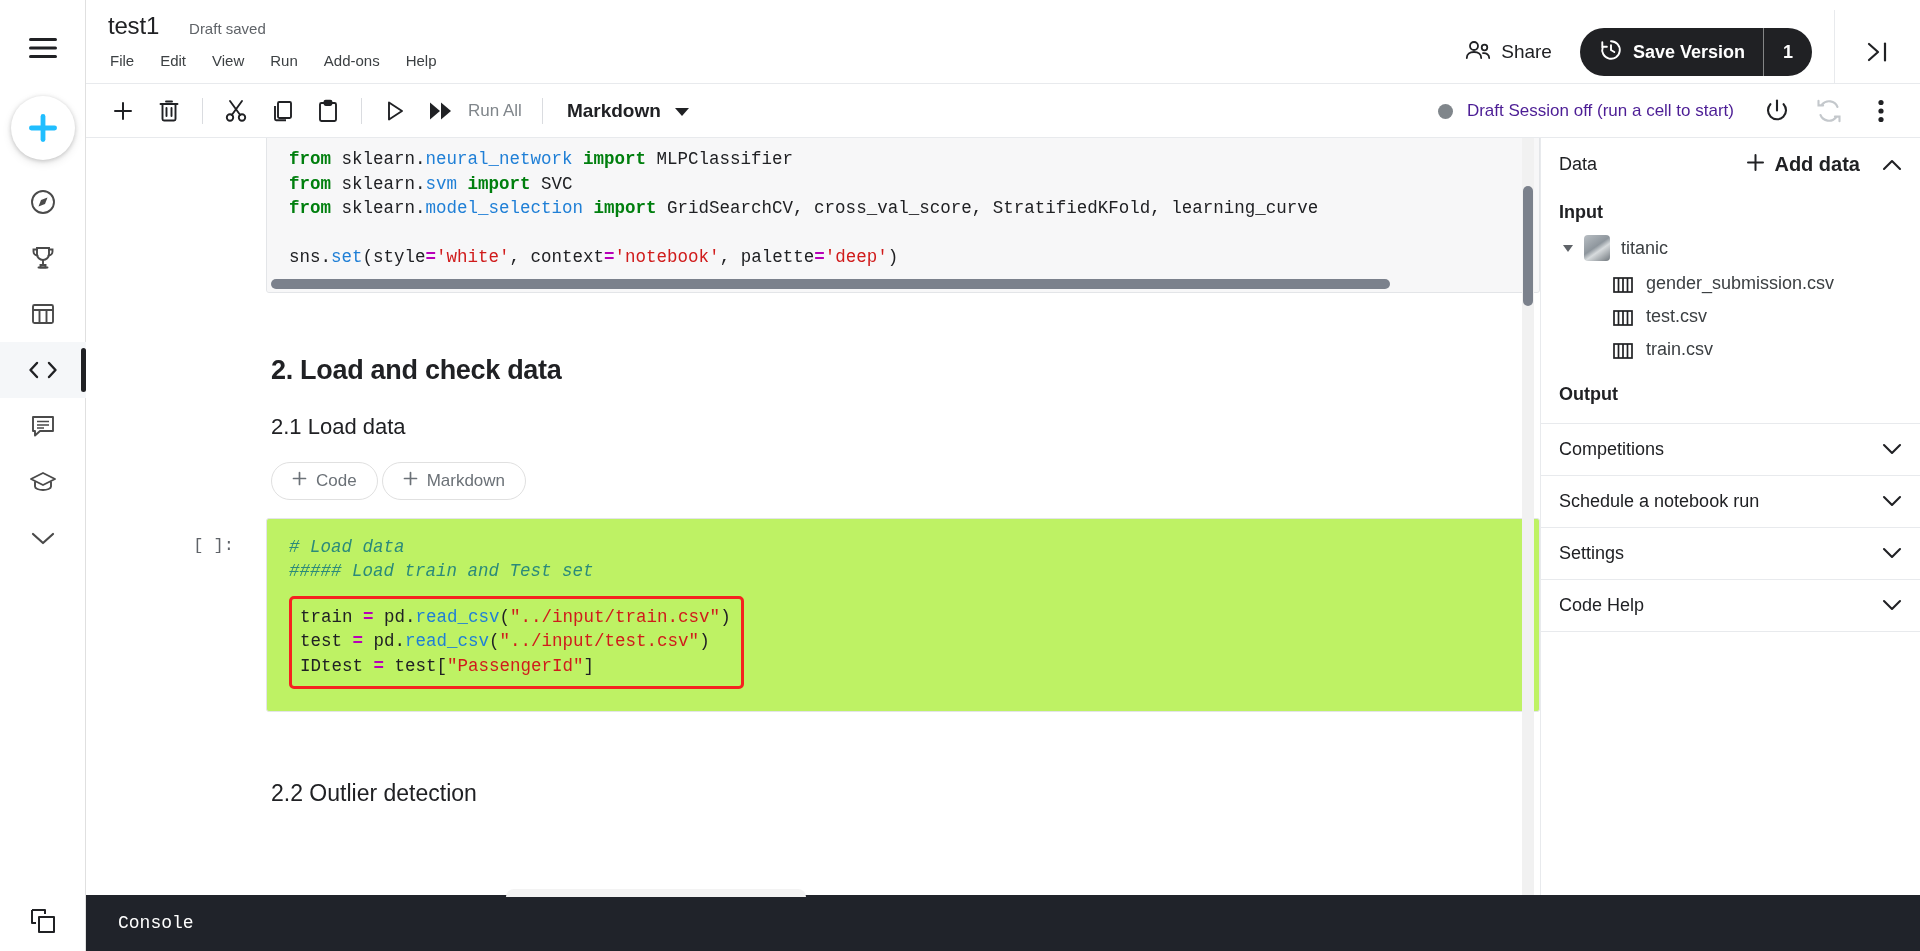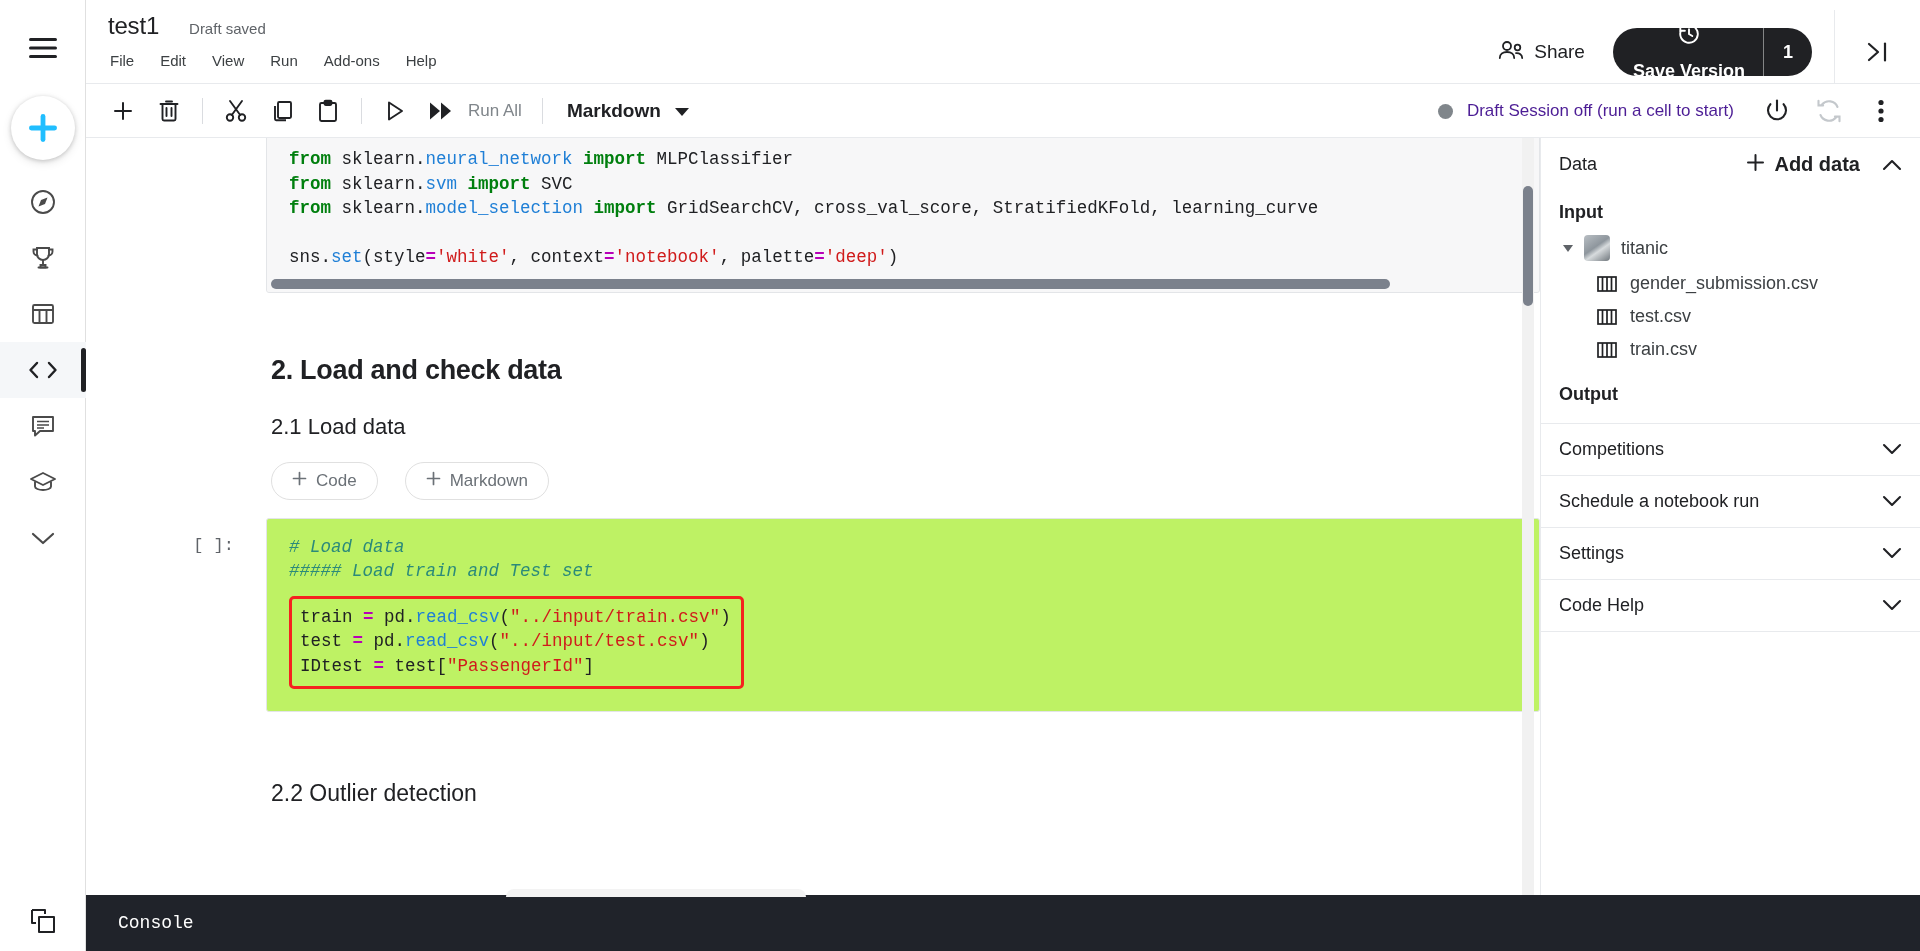--- a/index.html
+++ b/index.html
@@ -67,21 +67,21 @@
   .share-btn {
     display: flex; align-items: center; gap: 10px;
     font-size: 19px; color: #202124; cursor: pointer;
     padding: 8px 10px; margin-right: 18px;
   }
   .save-version {
     display: flex; align-items: center;
     background: #202124; color: #fff; border-radius: 26px;
     height: 48px; cursor: pointer; overflow: hidden;
   }
-  .sv-main { display:flex; align-items:center; gap:11px; padding: 0 18px 0 20px; font-size: 18px; font-weight: 700; flex-direction: column; }
+  .sv-main { display:flex; align-items:center; gap:11px; padding: 0 18px 0 20px; font-size: 18px; font-weight: 700; }
   .sv-div { width: 1px; height: 48px; background: rgba(255,255,255,0.45); }
   .sv-count { padding: 0 19px; font-size: 18px; font-weight: 700; }
   .collapse-right {
     width: 86px; height: 84px; display:flex; align-items:center; justify-content:center;
     border-left: 1px solid #e8eaed; margin-left: 22px; cursor: pointer; color:#202124;
   }
 
   
   .toolbar {
     height: 54px; flex: 0 0 54px;
@@ -160,21 +160,21 @@
   
   .md-h2 {
     margin-left: 185px; font-size: 27px; font-weight: 700; color: #202124;
     letter-spacing: -0.3px;
   }
   .md-h3 {
     margin-left: 185px; font-size: 22px; font-weight: 400; color: #202124;
   }
 
   
-  .add-row { display: flex; gap: 27px; margin-left: 185px; align-items: flex-end; }
+  .add-row { display: flex; gap: 4px; margin-left: 185px; align-items: flex-end; }
   .add-btn {
     display: flex; align-items: center; gap: 9px;
     border: 1px solid #e0e0e0; border-radius: 20px;
     padding: 8px 20px; font-size: 17px; color: #6b7177;
     background: #fff; cursor: pointer;
   }
 
   
   .cell-with-prompt { display: flex; align-items: flex-start; }
   .prompt {
@@ -202,21 +202,21 @@
   .dp-head {
     display: flex; align-items: center; height: 54px;
     padding: 0 18px 0 18px; gap: 0;
     border-bottom: 1px solid transparent;
   }
   .dp-title { font-size: 18px; color: #202124; text-align: right; }
   .dp-add { margin-left: auto; display:flex; align-items:center; gap:9px; font-size:20px; font-weight:700; color:#202124; cursor:pointer;}
   .dp-chev { margin-left: 22px; cursor: pointer; color: #202124; display:flex; }
   .dp-section-label { font-size: 18px; font-weight: 700; color: #202124; padding: 10px 18px 6px 18px; }
   .tree-row { display: flex; align-items: center; gap: 11px; padding: 6px 18px; cursor: pointer; font-size: 18px; color: #3c4043; }
-  .tree-row.indent { padding-left: 56px; }
+  .tree-row.indent { padding-left: 72px; align-items: flex-end; }
   .tri { width: 0; height: 0; border-left: 7px solid #5f6368; border-top: 5px solid transparent; border-bottom: 5px solid transparent; flex:0 0 7px;}
   .tri.open { border-left: 5px solid transparent; border-right: 5px solid transparent; border-top: 7px solid #5f6368; border-bottom: 0; width:0; height:0; flex: 0 0 10px; }
   .ds-thumb {
     width: 26px; height: 26px; border-radius: 4px; flex: 0 0 26px;
     background: linear-gradient(145deg,#b9bfc4 0%, #8e969d 45%, #d7dbdd 60%, #6f767c 100%);
   }
   .csv-ico { flex: 0 0 22px; display:flex; }
   .folder-ico { flex: 0 0 22px; display: flex; }
   .refresh-ico { margin-left: auto; color:#202124; display:flex; cursor:pointer;}
   .dp-divider { height: 1px; background: #e8eaed; margin: 12px 0 0 0; }

